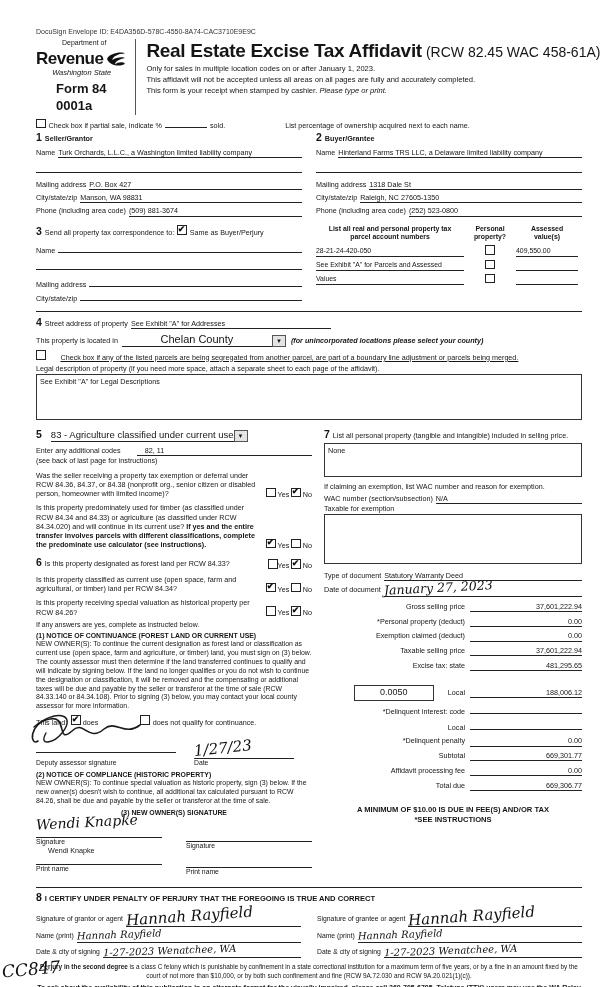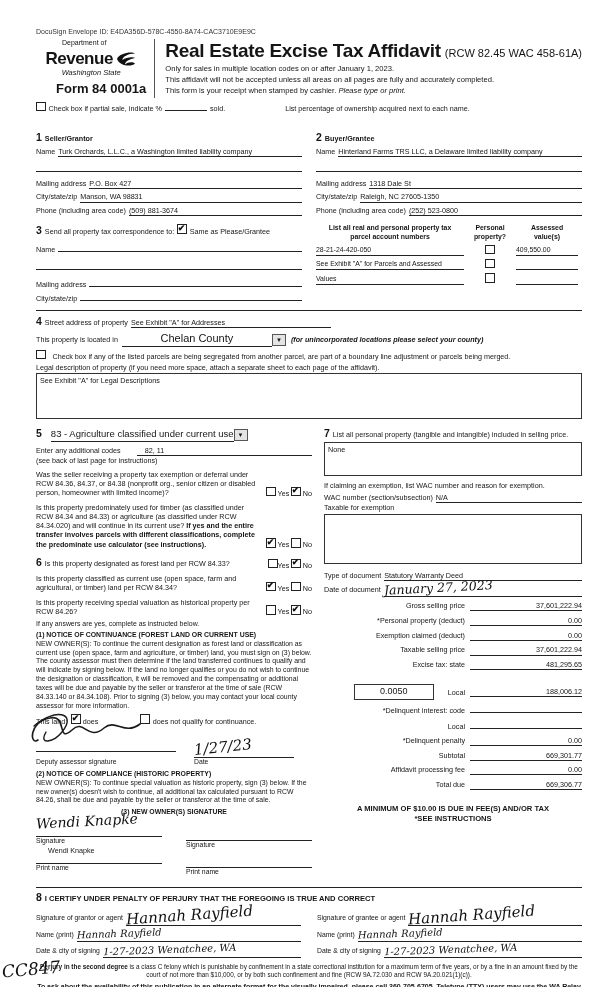--- a/index.html
+++ b/index.html
@@ -12,21 +12,21 @@
   .hdr-logo{width:142px;text-align:center;padding-right:8px;border-right:1.5px solid #555;}
   .dept-small{font-size:7px;text-align:left;margin-left:26px;}
   .logo-row{display:flex;align-items:center;justify-content:center;}
   .dept-big{font-size:17px;font-weight:bold;letter-spacing:-0.5px;}
   .swoosh{width:22px;height:18px;margin-left:2px;}
   .dept-state{font-size:7.5px;font-style:italic;margin-top:-2px;}
   .form-num{font-size:13px;font-weight:bold;margin-top:4px;text-align:left;padding-left:20px;}
   .hdr-title{flex:1;padding-left:10px;}
   .title-row{display:flex;align-items:baseline;}
   .title{font-size:19px;font-weight:bold;letter-spacing:-0.3px;white-space:nowrap;}
-  .title-code{font-size:11px;margin-left:4px;white-space:nowrap;}
+  .title-code{font-size:14px;margin-left:4px;white-space:nowrap;}
   .hnote{font-size:7.6px;margin-top:1px;}
   .em{font-style:italic;}
   
   .row{display:flex;align-items:baseline;}
   .secnum{font-weight:bold;font-size:10.5px;margin-right:3px;}
   .b{font-weight:bold;}
   .line{flex:1;border-bottom:0.9px solid #222;min-height:8px;}
   .ul{border-bottom:0.9px solid #222;}
   .cb{display:inline-block;width:7.5px;height:7.5px;border:1.1px solid #222;vertical-align:-1px;
       position:relative;background:#fff;flex:none;}
@@ -113,21 +113,21 @@
 
   <div class="row" style="margin-top:3px;">
     <span class="cb"></span>
     <span style="margin-left:3px;">Check box if partial sale, indicate %</span>
     <span class="ul" style="width:42px;margin:0 3px;"></span>
     <span>sold.</span>
     <span style="width:60px;"></span>
     <span>List percentage of ownership acquired next to each name.</span>
   </div>
 
-  <div class="cols2" style="margin-top:17px;">
+  <div class="cols2" style="margin-top:1px;">
     <div class="half">
       <div><span class="secnum">1</span><span class="b">Seller/Grantor</span></div>
       <div class="fld">
             <span class="lab">Name</span>
             <span class="line"><span>Turk Orchards, L.L.C., a Washington limited liability company</span></span>
           </div>
       <div class="blankline"></div>
       <div class="fld" style="margin-top:7px;">
             <span class="lab">Mailing address</span>
             <span class="line"><span>P.O. Box 427</span></span>
@@ -162,21 +162,21 @@
           </div>
     </div>
   </div>
 
   <div class="cols2" style="margin-top:8px;">
     <div class="half">
       <div class="row">
             <span class="secnum">3</span>
         <span>Send all property tax correspondence to:</span>
         <span class="cb ck" style="margin-left:3px;"></span>
-        <span style="margin-left:3px;">Same as Please/Grantee</span>
+        <span style="margin-left:3px;">Same as Buyer/Perjury</span>
       </div>
       <div class="fld" style="margin-top:6px;">
             <span class="lab">Name</span>
             <span class="line"></span>
           </div>
       <div class="blankline"></div>
       <div class="fld" style="margin-top:8px;">
             <span class="lab">Mailing address</span>
             <span class="line"></span>
           </div>
@@ -225,21 +225,21 @@
       <span class="ul" style="width:200px;margin-left:3px;"><span>See Exhibit "A" for Addresses</span></span>
     </div>
     <div class="row" style="margin-top:3px;">
       <span>This property is located in</span>
       <span class="ul" style="width:150px;margin-left:4px;font-size:11px;text-align:center;"><span>Chelan County</span></span>
       <span class="dd">▼</span>
       <span class="b em" style="margin-left:5px;">(for unincorporated locations please select your county)</span>
     </div>
     <div class="row" style="margin-top:3px;">
       <span class="cb"></span>
-      <span style="margin-left:7px;">Check box if any of the listed parcels are being segregated from another parcel, are part of a boundary line adjustment or parcels being merged.</span>
+      <span style="margin-left:15px;text-decoration:underline;">Check box if any of the listed parcels are being segregated from another parcel, are part of a boundary line adjustment or parcels being merged.</span>
     </div>
     <div style="margin-top:2px;">Legal description of property (if you need more space, attach a separate sheet to each page of the affidavit).</div>
     <div class="box"><span>See Exhibit "A" for Legal Descriptions</span></div>
   </div>
 
   <div class="cols">
     <div class="colL">
       <div class="row">
         <span class="secnum">5</span>
         <span class="ul" style="margin-left:6px;font-size:9.5px;"><span>83 - Agriculture classified under current use</span></span>

